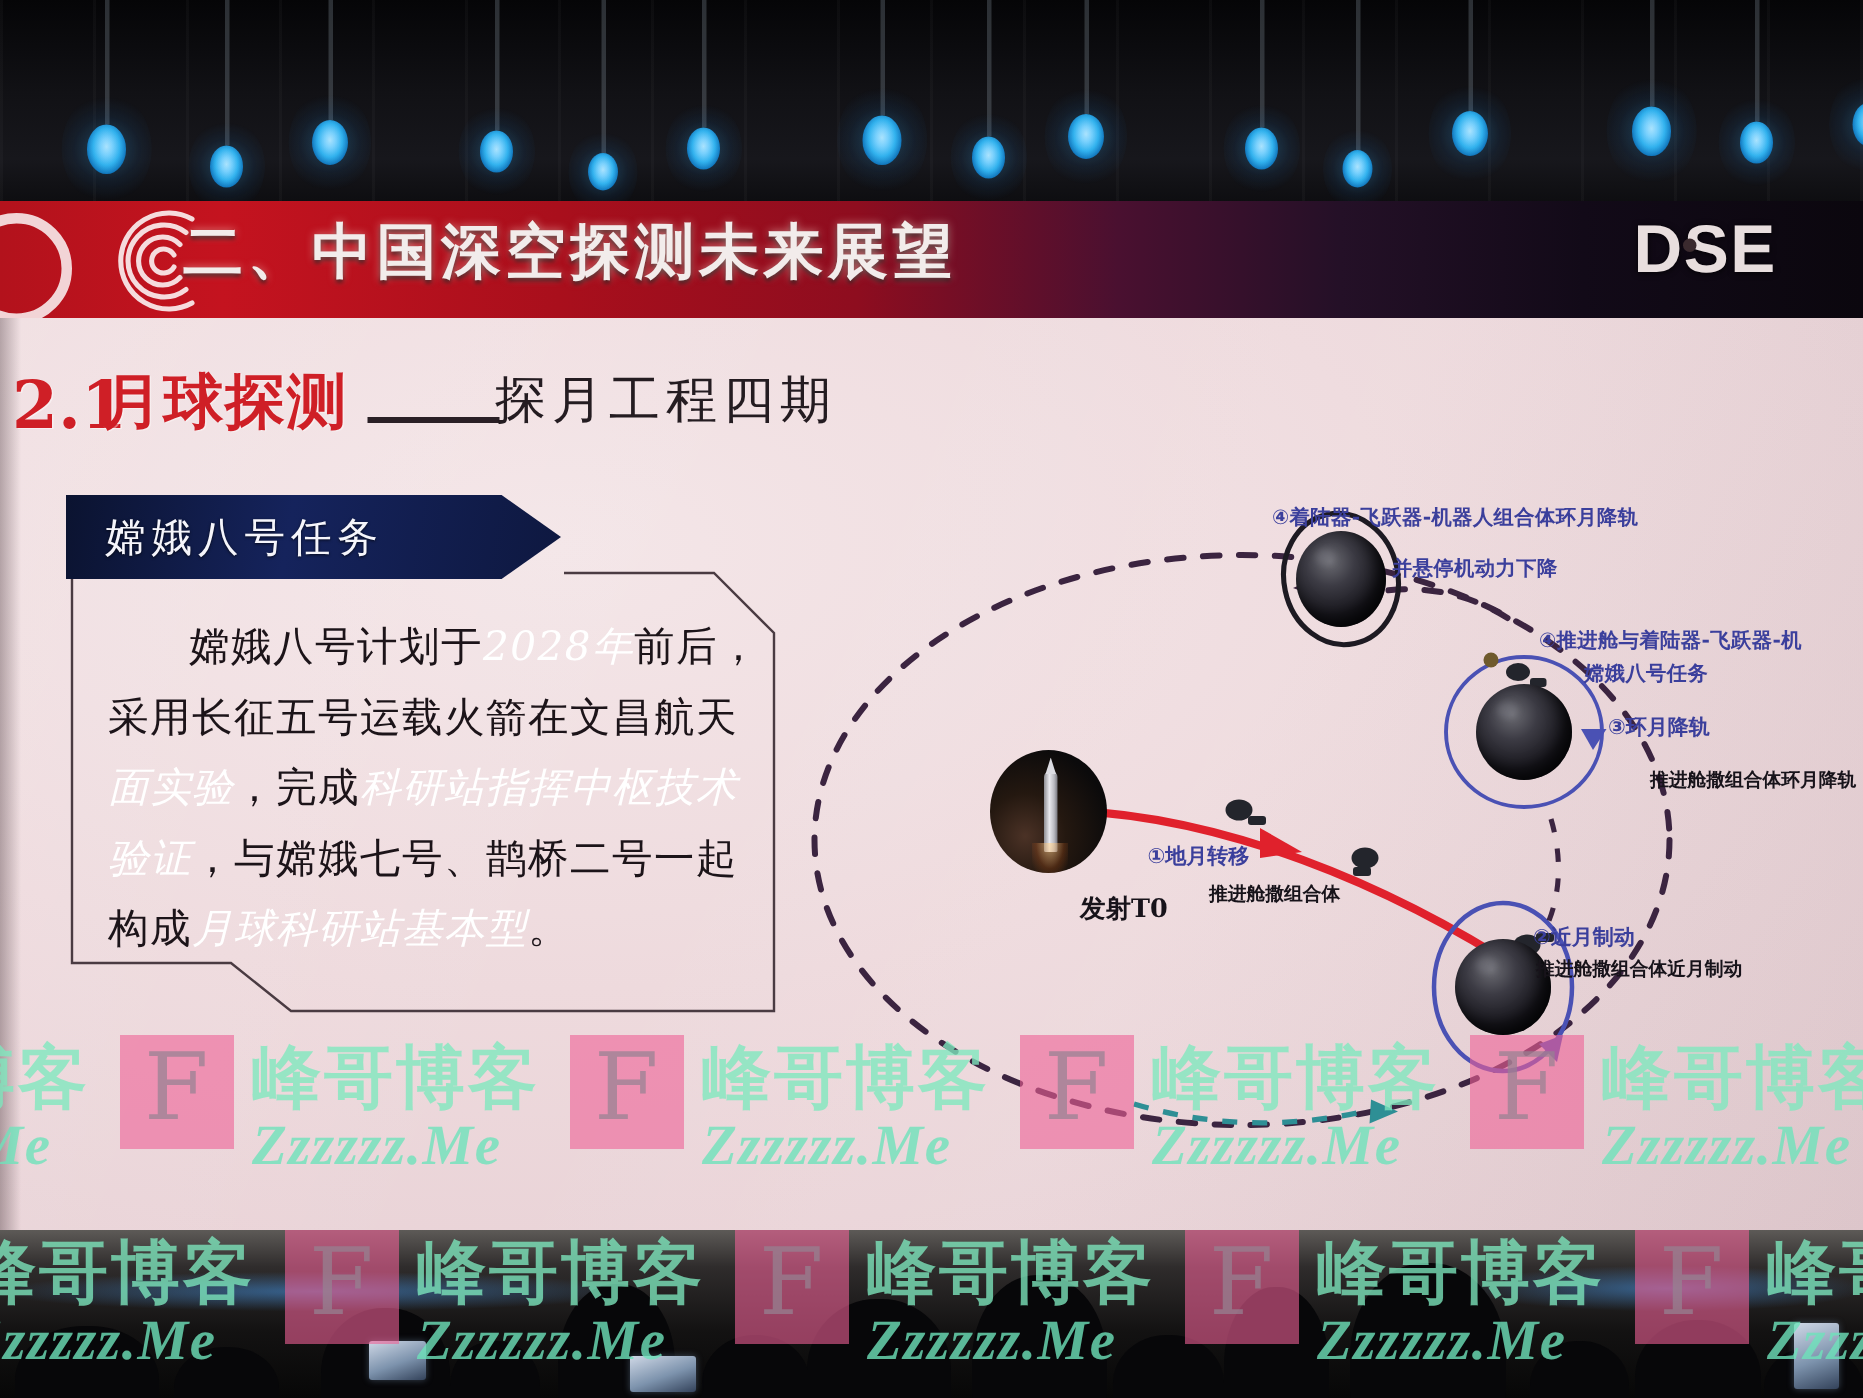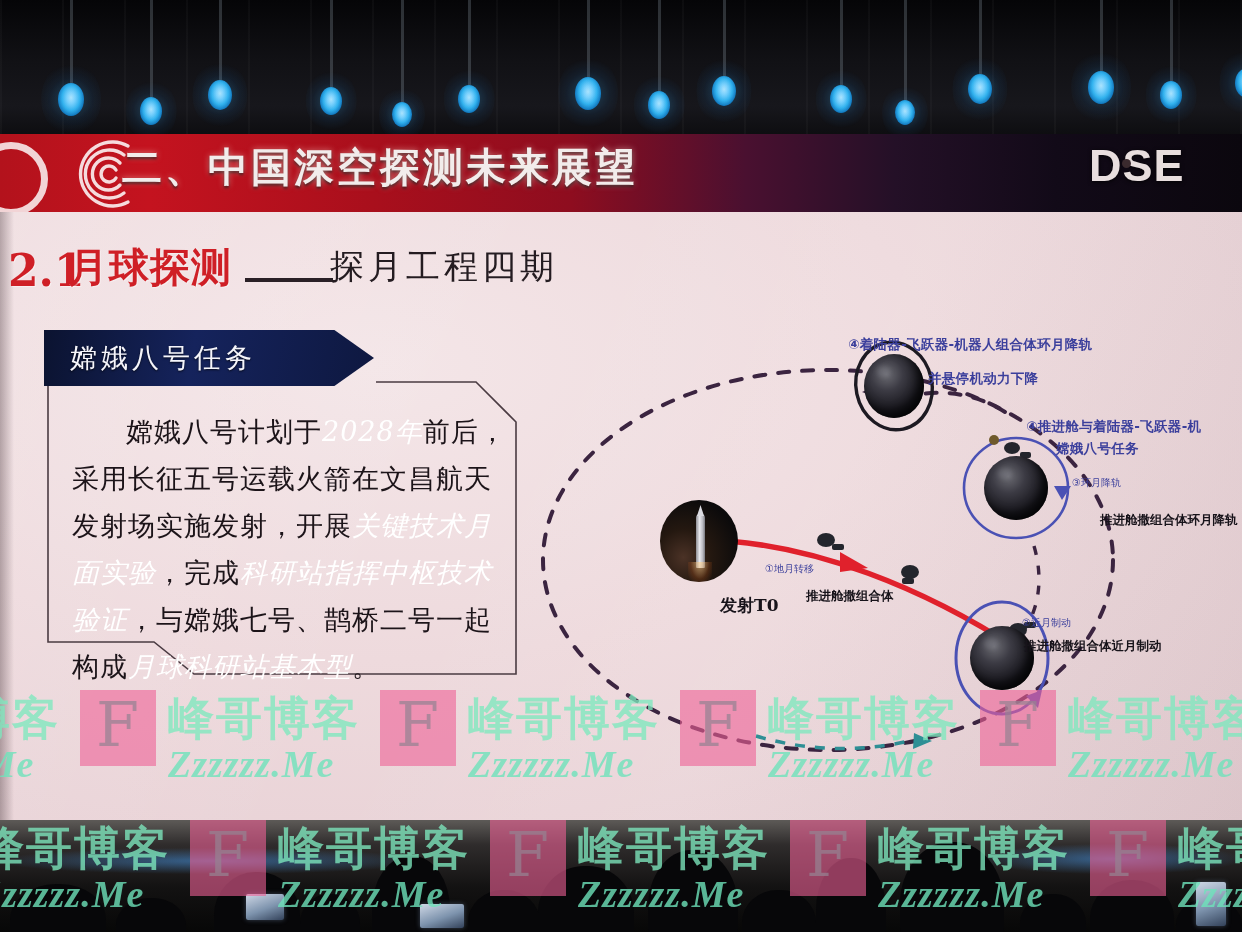--- a/index.html
+++ b/index.html
@@ -168,21 +168,21 @@
   }
   .plume{
     position:absolute;left:28px;top:62px;width:24px;height:22px;
     background:radial-gradient(ellipse at 50% 0,rgba(255,215,150,0.65),rgba(190,90,30,0.25) 55%,rgba(0,0,0,0) 85%);
   }
   .lbl{
     position:absolute;white-space:nowrap;
     font-family:"DejaVu Sans","Liberation Sans",sans-serif;
   }
   .lbl-blue{color:#3b3f9c;font-size:13.5px;font-weight:bold;letter-spacing:0.3px;}
-  .lbl-blue2{color:#3b3f9c;font-size:10px;font-weight:normal;}
+  .lbl-blue2{color:#3b3f9c;font-size:14px;font-weight:bold;}
   .lbl-black{color:#17131a;font-size:12.5px;font-weight:bold;}
   .lbl-t0{
     color:#17131a;font-size:17px;font-weight:bold;
     font-family:"DejaVu Serif","Liberation Serif",serif;
   }
   .fig-cap{
     position:absolute;left:718px;top:746px;
     font-family:"DejaVu Serif","Liberation Serif",serif;
     font-size:28px;color:#1a1318;letter-spacing:3px;white-space:nowrap;
   }
@@ -300,21 +300,20 @@
     <span>嫦娥八号任务</span>
   </div>
 
   <svg class="callout" viewBox="0 0 480 330">
     <polyline points="330,26 430,26 470,66 470,318 148,318 108,286 2,286 2,30" fill="none" stroke="#4a3b42" stroke-width="1.6"></polyline>
   </svg>
 
   <div class="para" id="para">
       <div><span class="ind"></span><span>嫦娥八号计划于</span><span class="r">2028</span><span class="r">年</span><span>前后，</span></div>
       <div><span>采用长征五号运载火箭在文昌航天</span></div>
-      <div><span>发射场实施发射，开展</span><span class="r">关键技术月</span></div>
       <div><span class="r">面实验</span><span>，完成</span><span class="r">科研站指挥中枢技术</span></div>
       <div><span class="r">验证</span><span>，与嫦娥七号、鹊桥二号一起</span></div>
       <div><span>构成</span><span class="r">月球科研站基本型</span><span>。</span></div>
     </div>
 
   <div class="diagram">
     <svg width="732" height="500" viewBox="0 0 732 500">
 
       <ellipse cx="318" cy="260" rx="285" ry="190" fill="none" stroke="#3b2440" stroke-width="4" stroke-dasharray="11 13" stroke-linecap="round"></ellipse>
 

